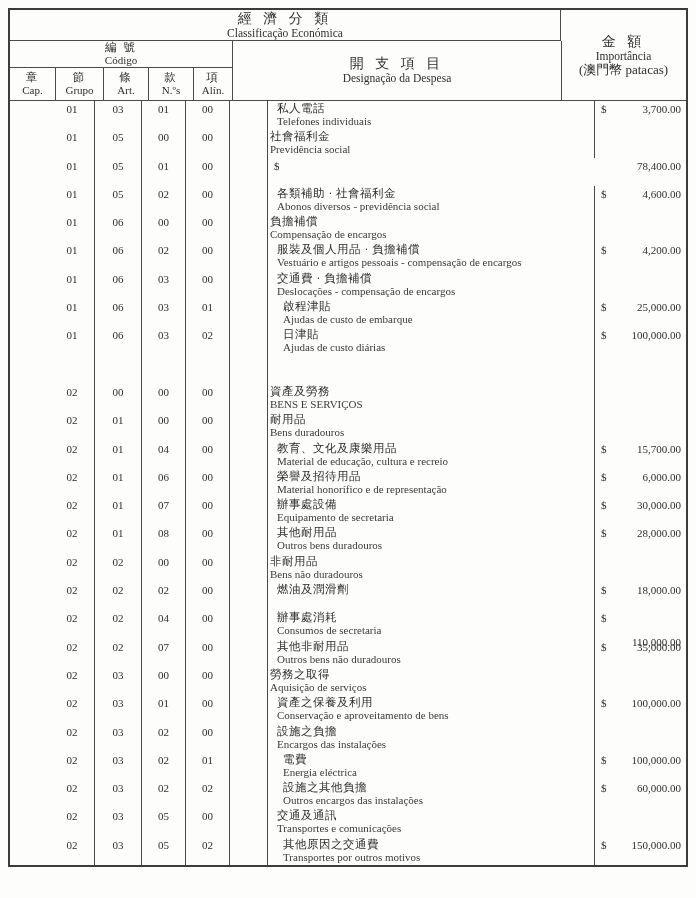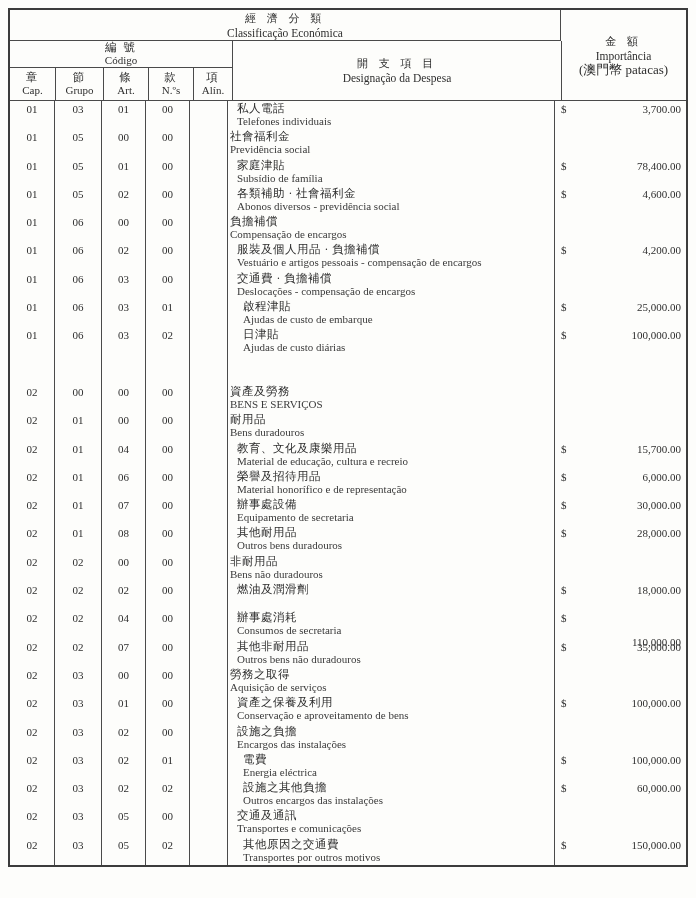--- a/index.html
+++ b/index.html
@@ -36,30 +36,30 @@
   .hdr-code-cols{display:flex;flex:1;}
   .hdr-code-col{
     border-right:1px solid #4a4a4a;text-align:center;
     display:flex;flex-direction:column;justify-content:center;
   }
   .hdr-code-col:last-child{border-right:none;}
   .hdr-desig{
     flex:1;text-align:center;display:flex;flex-direction:column;justify-content:center;
     border-right:1px solid #4a4a4a;margin-right:-1px;
   }
-  .zh-hdr{font-size:11px;line-height:15px;letter-spacing:4px;}
+  .zh-hdr{font-size:14px;line-height:15px;letter-spacing:4px;}
   .pt-hdr{font-size:11.5px;line-height:14px;}
   .zh-sm{font-size:11.5px;line-height:13px;letter-spacing:2px;}
   .pt-sm{font-size:11px;line-height:13px;}
   .unit{font-size:13px;line-height:14px;}
   
   .w-cap{width:45px;} .w-grupo{width:47px;} .w-art{width:44px;} .w-n{width:44px;} .w-alin{width:38px;}
   
   .tbl-body{display:block;}
-  .row{display:flex;height:28.3px;}
+  .row{display:flex;height:28.3px;padding-left:40px;}
   .cell{box-sizing:border-box;}
   .code-cell{
     border-right:1px solid #4a4a4a;text-align:center;
     font-size:11px;line-height:14px;padding-top:1px;
     font-family:"Liberation Serif","DejaVu Serif",serif;
   }
   .desig-cell{width:327px;border-right:1px solid #4a4a4a;overflow:hidden;}
   .desig-cell .zh{font-size:11.5px;line-height:14px;letter-spacing:0.5px;white-space:nowrap;}
   .desig-cell .pt{font-size:11px;line-height:13.5px;white-space:nowrap;color:#3a3a3a;}
   .indent0{padding-left:2px;}
@@ -152,24 +152,20 @@
             <div class="pt indent0">Previdência social</div>
           </div>
           <div class="cell amt-cell"></div>
         </div>
         <div class="row">
           <div class="cell code-cell w-cap">01</div>
           <div class="cell code-cell w-grupo">05</div>
           <div class="cell code-cell w-art">01</div>
           <div class="cell code-cell w-n">00</div>
           <div class="cell code-cell w-alin"></div>
-          <div class="cell desig-cell">
-            <div class="zh indent1">家庭津貼</div>
-            <div class="pt indent1">Subsídio de família</div>
-          </div>
           <div class="cell amt-cell">
             <div class="cur" style="display: inline;">$</div>
             <div class="val" style="display: inline;">78,400.00</div>
           </div>
         </div>
         <div class="row">
           <div class="cell code-cell w-cap">01</div>
           <div class="cell code-cell w-grupo">05</div>
           <div class="cell code-cell w-art">02</div>
           <div class="cell code-cell w-n">00</div>

